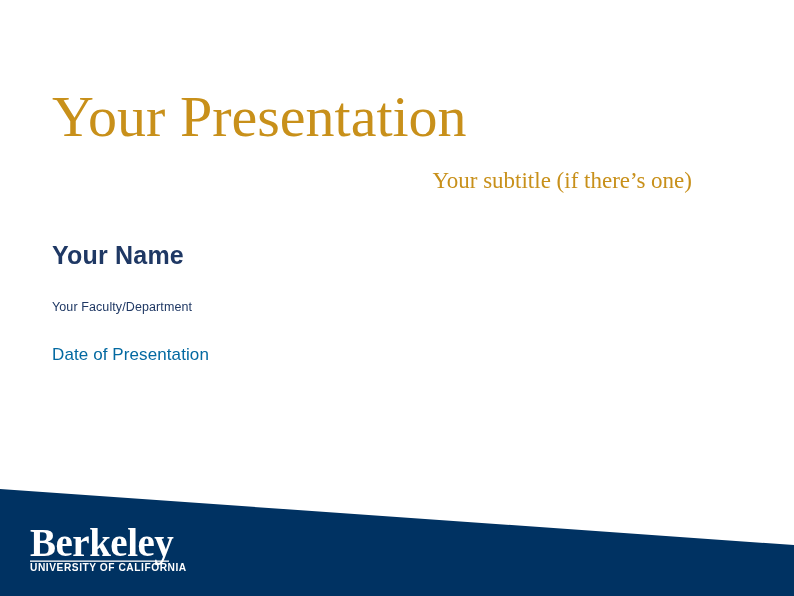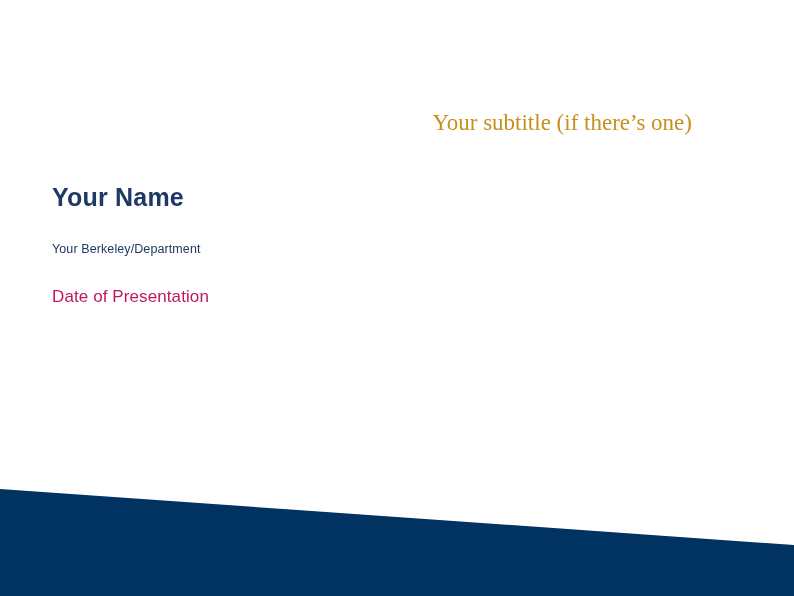--- a/index.html
+++ b/index.html
@@ -129,24 +129,32 @@
 
 <div class="slide" style="background: rgb(255, 255, 255);">
 
   <div class="footer-band">
     <svg viewBox="0 0 794 596" xmlns="http://www.w3.org/2000/svg">
       <polygon id="band-shape" points="0,489 794,545 794,596 0,596" fill="#003262"></polygon>
     </svg>
   </div>
 
   <div class="text-block">
+    <h1 class="slide-title" style="color: rgb(200, 144, 26);">Your Presentation</h1>
 
     <p class="slide-subtitle" style="color: rgb(200, 144, 26);">Your subtitle (if there’s one)</p>
 
     <p class="presenter-name" style="color: rgb(31, 56, 100);">Your Name</p>
 
-    <p class="presenter-dept" style="color: rgb(31, 56, 100);">Your Berkeley/Department</p>
+    <p class="presenter-dept" style="color: rgb(31, 56, 100);">Your Faculty/Department</p>
 
-    <p class="presentation-date" style="color: #be185d;">Date of Presentation</p>
+    <p class="presentation-date" style="color: #0369a1;">Date of Presentation</p>
   </div>
 
+  <div class="berkeley-logo">
+    <svg viewBox="0 0 160 50" xmlns="http://www.w3.org/2000/svg">
+      <text class="logo-wordmark" x="0" y="32" fill="#ffffff">Berkeley</text>
+      <rect x="0" y="36.5" width="139" height="1.3" fill="#ffffff"></rect>
+      <text class="logo-tagline" x="0" y="46.5" fill="#ffffff">UNIVERSITY OF CALIFORNIA</text>
+    </svg>
+  </div>
 
 </div>
 
 </body></html>

